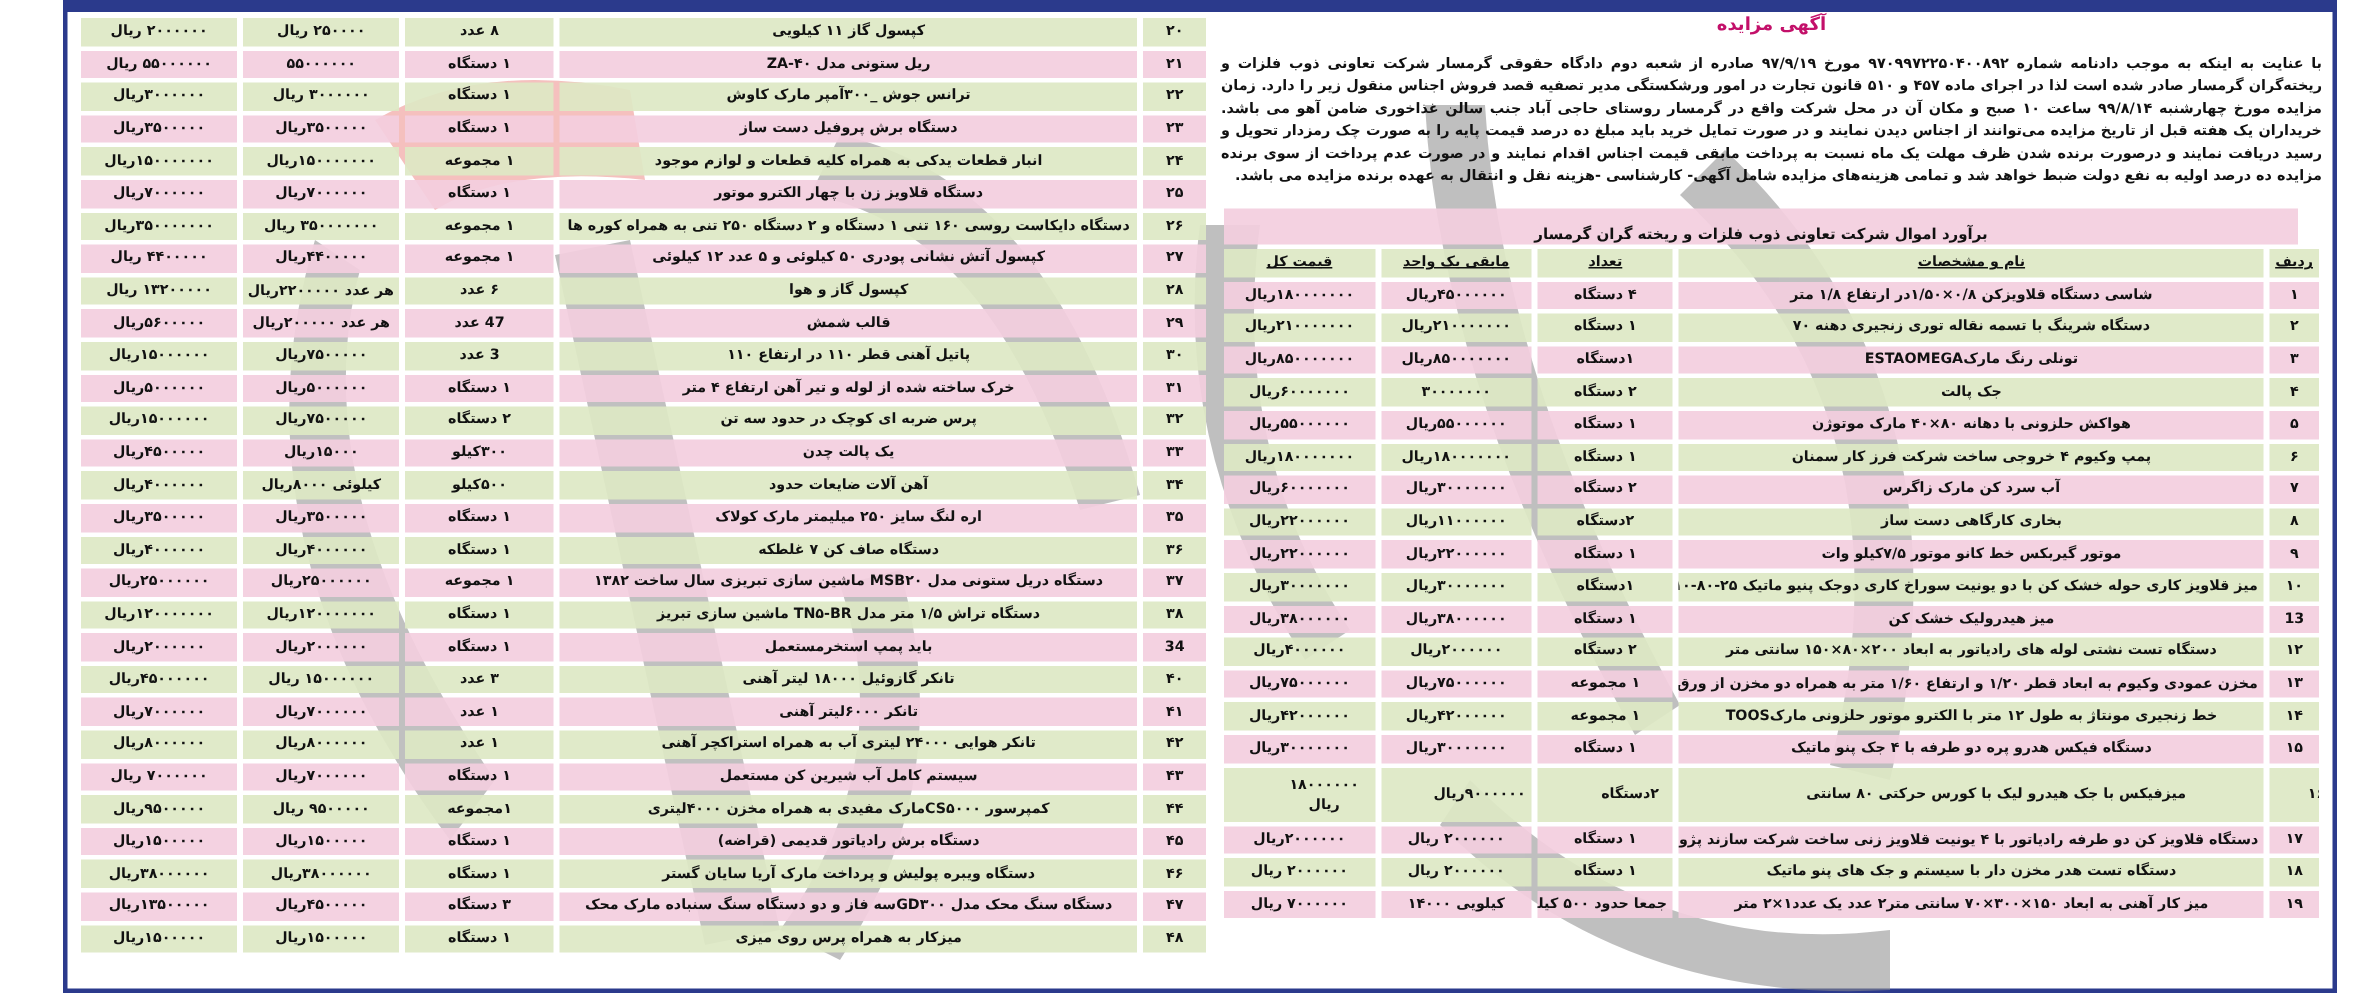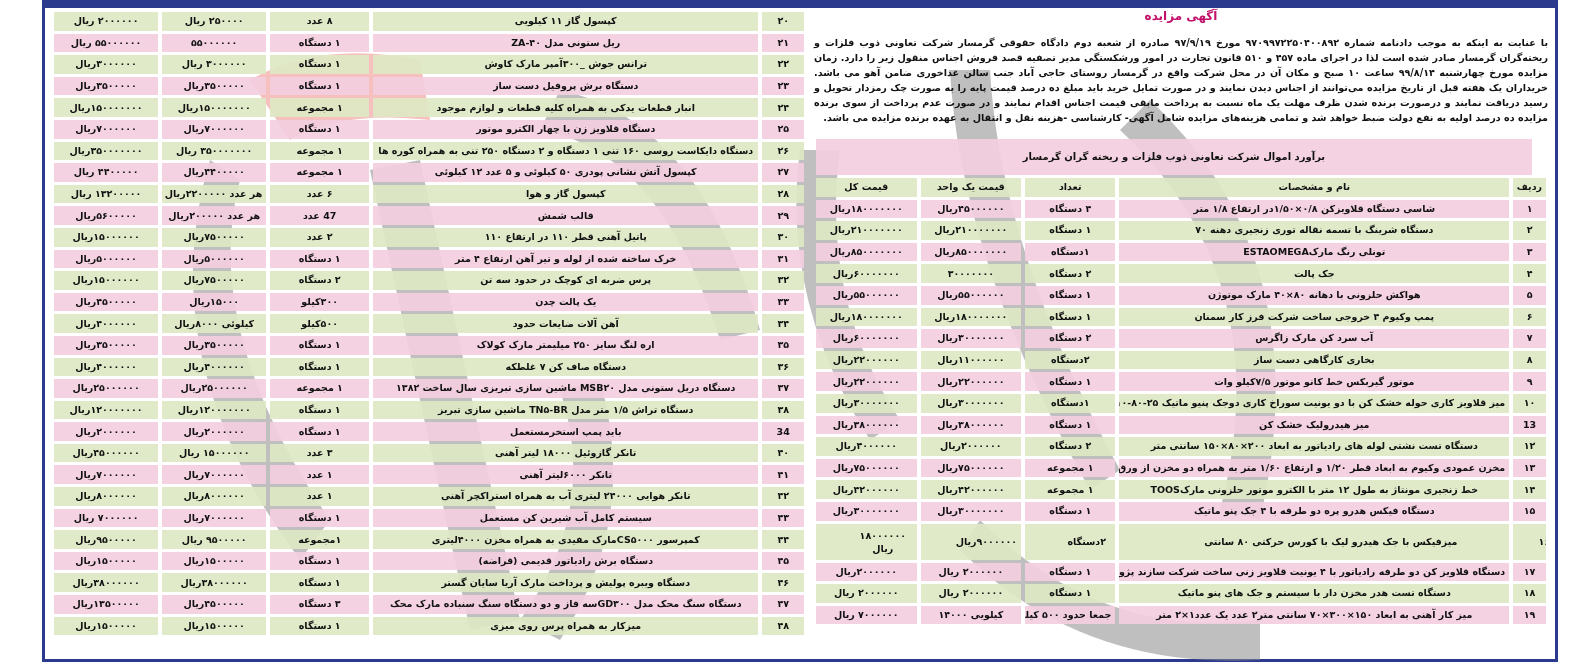--- a/index.html
+++ b/index.html
@@ -13,37 +13,37 @@
   .left-pane { position: absolute; left: 50px; top: 9px; width: 758px; height: 650px; z-index: 1; }
   .right-pane { position: absolute; left: 812px; top: 9px; width: 738px; height: 650px; z-index: 1; direction: rtl; }
   table.items { border-collapse: separate; border-spacing: 4px 3px; width: 100%; direction: rtl; table-layout: fixed; }
   table.items td, table.items th {
     font-size: 9.5px; font-weight: bold; text-align: center; padding: 0 4px;
     white-space: nowrap; overflow: hidden; height: 18.6px; line-height: 18px;
   }
   tr.g td { background: rgba(221,232,196,0.92); }
   tr.p td { background: rgba(243,206,222,0.92); }
   tr.tall td { height: 36px; line-height: 13px; white-space: normal; padding-left: 37px; }
-  th { background: rgba(221,232,196,0.92); font-size: 10px; }
+  th { background: rgba(221,232,196,0.92); font-size: 10px; text-decoration: underline; }
   .col-idx { width: 40px; }
   .col-name { width: 370px; }
   .col-qty { width: 95px; }
   .col-unit { width: 100px; }
   .col-total { width: 100px; }
   .r-col-idx { width: 32px; }
   .r-col-name { width: 380px; }
   .r-col-qty { width: 88px; }
   .r-col-unit { width: 98px; }
   .r-col-total { width: 98px; }
   .notice-title { text-align: center; color: #c3106a; font-weight: bold; font-size: 12px; line-height: 14px; }
   .notice-body { font-size: 9.6px; font-weight: bold; line-height: 15px; text-align: justify; text-align-last: right; padding: 0 2px; margin-top: 12px; }
   .notice-sign { color: #c3106a; font-weight: bold; font-size: 11px; margin-top: 2px; line-height: 16px; }
   .estimate-title {
     margin-top: 14px; background: rgba(243,206,222,0.92); text-align: center; font-size: 10px; font-weight: bold;
-    height: 36px; line-height: 36px; margin-left: 4px; margin-right: 18px;
+    height: 24px; line-height: 36px; margin-left: 4px; margin-right: 18px;
   }
 </style>
 </head>
 <body>
 
 <div class="frame"></div>
 
 <svg class="watermark" width="1578" height="666" viewBox="0 0 1578 666">
   <g opacity="0.55">
     <path d="M250 80 Q 320 40 420 60 L 430 120 Q 340 110 290 140 Z" fill="#e0403a" opacity="0.6"></path>
@@ -134,21 +134,21 @@
         <tr class="p">
           <td>۲۹</td>
           <td>قالب شمش</td>
           <td>47 عدد</td>
           <td>هر عدد ۲۰۰۰۰۰ریال</td>
           <td>۵۶۰۰۰۰۰ریال</td>
         </tr>
         <tr class="g">
           <td>۳۰</td>
           <td>پاتیل آهنی قطر ۱۱۰ در ارتفاع ۱۱۰</td>
-          <td>۲ عدد</td>
+          <td>3 عدد</td>
           <td>۷۵۰۰۰۰۰ریال</td>
           <td>۱۵۰۰۰۰۰۰ریال</td>
         </tr>
         <tr class="p">
           <td>۳۱</td>
           <td>خرک ساخته شده از لوله و تیر آهن ارتفاع ۴ متر</td>
           <td>۱ دستگاه</td>
           <td>۵۰۰۰۰۰۰ریال</td>
           <td>۵۰۰۰۰۰۰ریال</td>
         </tr>
@@ -285,21 +285,21 @@
         <col class="r-col-name">
         <col class="r-col-qty">
         <col class="r-col-unit">
         <col class="r-col-total">
     </colgroup>
     <thead>
       <tr>
         <th>ردیف</th>
         <th>نام و مشخصات</th>
         <th>تعداد</th>
-        <th>قیمت یک واحد</th>
+        <th>مابقی یک واحد</th>
         <th>قیمت کل</th>
       </tr>
     </thead>
     <tbody id="right-body">
         <tr class="p">
           <td>۱</td>
           <td>شاسی دستگاه قلاویزکن ۰/۸×۱/۵۰در ارتفاع ۱/۸ متر</td>
           <td>۴ دستگاه</td>
           <td>۴۵۰۰۰۰۰۰ریال</td>
           <td>۱۸۰۰۰۰۰۰۰ریال</td>

